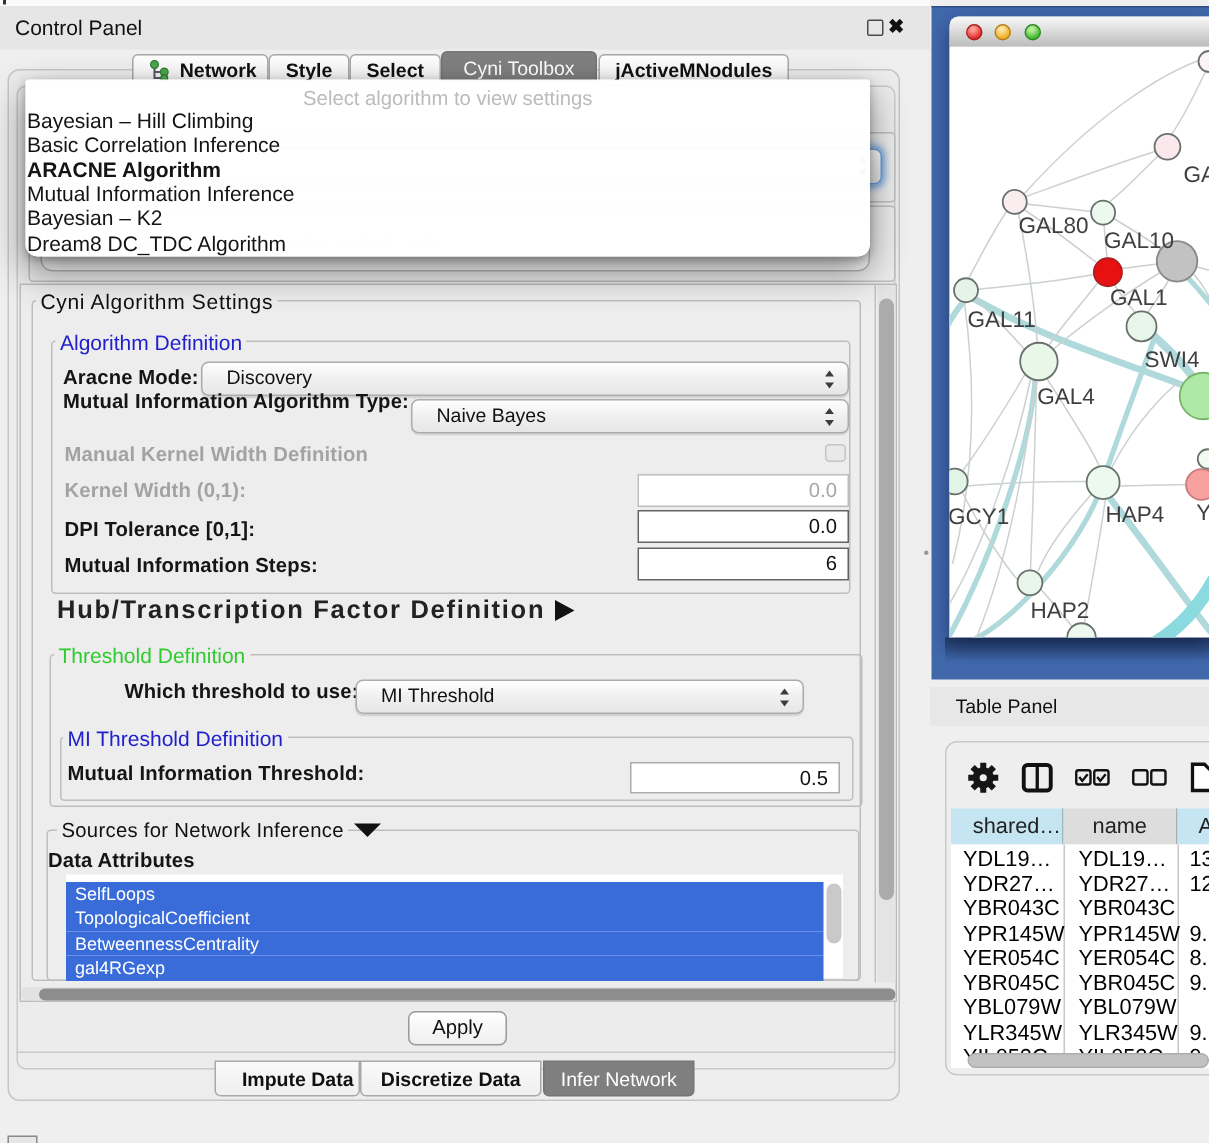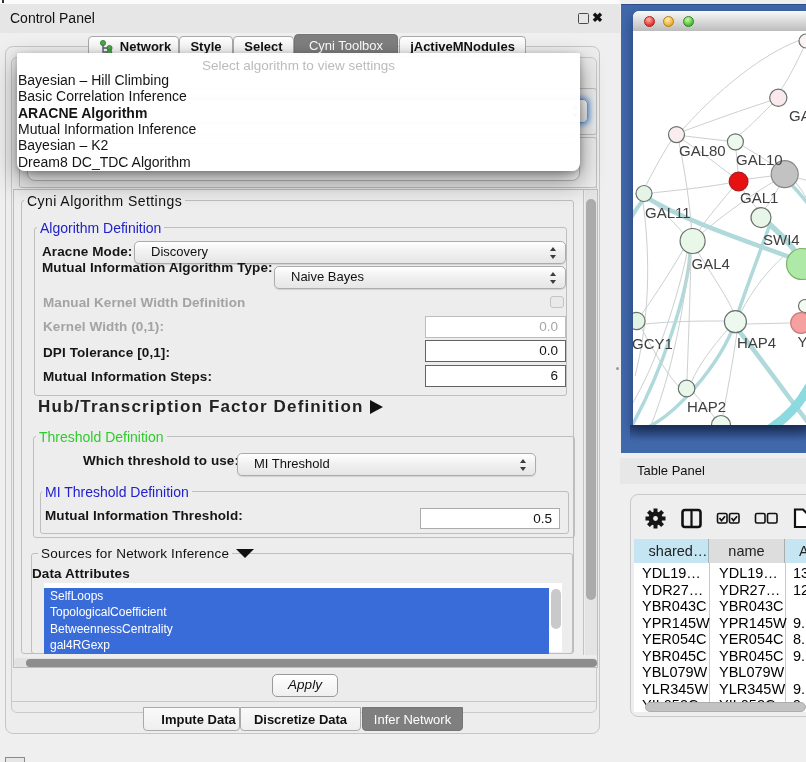--- a/index.html
+++ b/index.html
@@ -128,21 +128,21 @@
 <div class="abs" style="left:551px;top:589px;width:10px;height:40px;background:#C9C9C9;border-radius:5px;"></div>
 
 <div class="abs" style="left:583px;top:190px;width:1px;height:465px;background:#C2C2C2;"></div>
 
 <div class="abs" style="left:14px;top:658px;width:583px;height:9px;background:#E2E2E2;border-radius:4px;"></div>
 <div class="abs" style="left:26px;top:659px;width:571px;height:8px;background:#8D8D8D;border-radius:4px;"></div>
 
 <div class="abs" style="left:585px;top:190px;width:12px;height:465px;background:#E4E4E4;"></div>
 <div class="abs" style="left:586px;top:199px;width:10px;height:401px;background:#ABABAB;border-radius:5px;"></div>
 
-<div class="abs" style="left:272px;top:674px;width:66px;height:23px;background:linear-gradient(#FFFFFF,#EFEFEF);border:1px solid #9A9A9A;border-radius:5px;box-sizing:border-box;text-align:center;line-height:20px;font-size:13.5px;font-style:italic;">Apply</div>
+<div class="abs" style="left:272px;top:674px;width:66px;height:23px;background:linear-gradient(#FFFFFF,#EFEFEF);border:1px solid #9A9A9A;border-radius:5px;box-sizing:border-box;text-align:center;line-height:20px;font-size:13.5px;">Apply</div>
 
 <div class="abs" style="left:11px;top:701px;width:586px;height:1px;background:#C9C9C9;"></div>
 
 <div class="btab" style="left:143px;width:97px;padding-left:14px;">Impute Data</div>
 <div class="btab" style="left:240px;width:121px;">Discretize Data</div>
 <div class="btab sel" style="left:362px;width:101px;font-weight:normal;">Infer Network</div>
 
 <div class="abs" style="left:5px;top:757px;width:18px;height:10px;background:#E6E6E6;border:1.5px solid #8A8A8A;"></div>
 
 <div class="abs" style="left:616px;top:367px;width:3px;height:3px;background:#9A9A9A;border-radius:50%;"></div>

